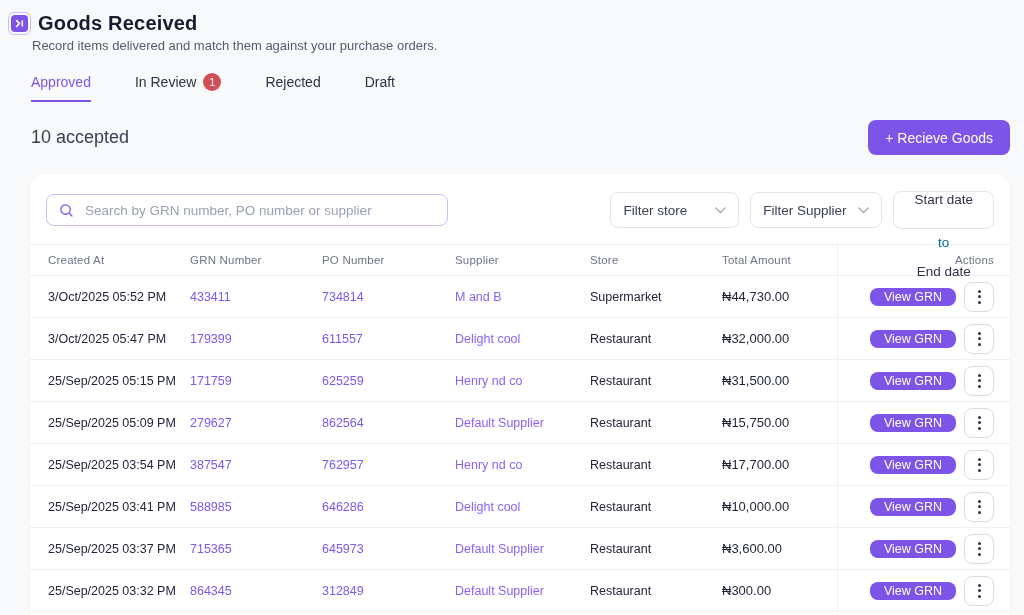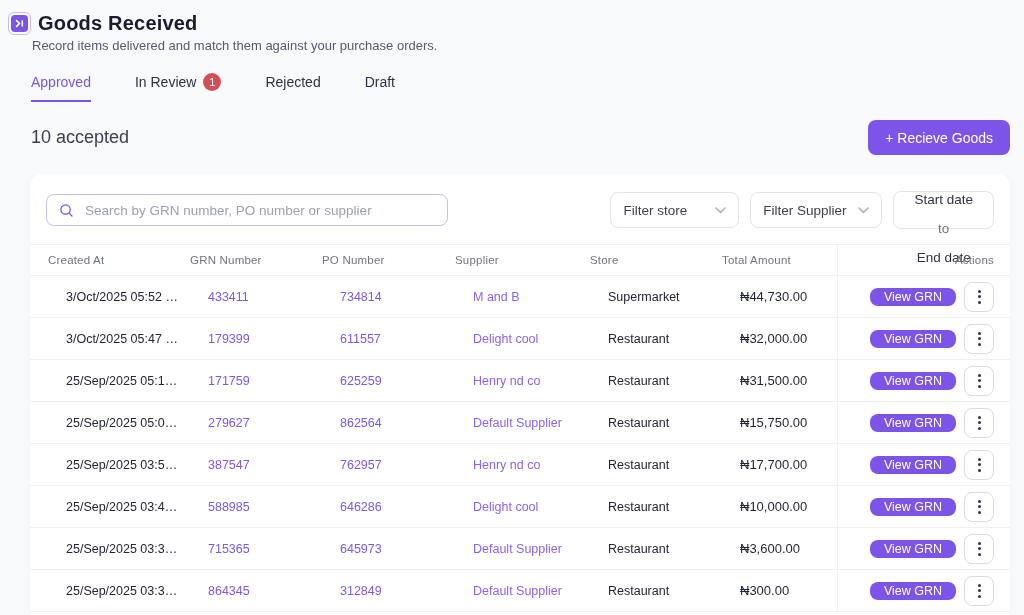--- a/index.html
+++ b/index.html
@@ -28,28 +28,28 @@
   .receive-btn { background:#7c55e8; color:#fff; border:none; border-radius:8px; padding:0 17px; height:35px; font-size:14px; font-family:inherit; cursor:pointer; }
   
   .card { margin:19px 14px 0 30px; background:#fff; border-radius:12px; box-shadow:0 1px 3px rgba(20,20,40,.05); height:460px; overflow:hidden; }
   .toolbar { display:flex; align-items:center; padding:17px 16px 15px; }
   .search-box { display:flex; align-items:center; gap:9px; width:402px; height:32px; border:1px solid #c9bcf3; border-radius:8px; padding:0 12px; background:#fff; }
   .search-box input { border:none; outline:none; flex:1; font-size:13.5px; color:#23263b; font-family:inherit; background:transparent; }
   .search-box input::placeholder { color:#9ba1b3; }
   .filter-select { display:flex; align-items:center; gap:12px; height:36px; border:1px solid #e3e5ea; border-radius:8px; padding:0 12px; font-size:13.5px; color:#3a3f52; margin-left:11px; background:#fff; cursor:pointer; }
   .filter-select.first { margin-left:auto;gap:28px; }
   .date-range { display:flex; align-items:center; gap:14px; height:38px; border:1px solid #e3e5ea; border-radius:8px; padding:0 20px; margin-left:11px; font-size:13.5px; color:#2f3345; background:#fff; cursor:pointer;flex-direction:column; }
-  .date-sep { color:#737373; }
+  .date-sep { color:#0369a1;margin-top:14px; }
   
   .grid { display:grid; grid-template-columns:142px 132px 133px 135px 132px 115px 1fr; align-items:center; padding-left:18px; }
   .thead { height:32px; border-top:1px solid #eef0f3; border-bottom:1px solid #eef0f3; color:#6f7487; font-size:11.5px; letter-spacing:.2px; }
   .th { white-space:nowrap; }
   .th-actions, .td-actions { border-left:1px solid #eef0f3; height:100%; display:flex; align-items:center; justify-content:flex-end; padding-right:16px; }
   .tr { height:42px; border-bottom:1px solid #eef0f3; font-size:12.5px; }
-  .td { white-space:nowrap; overflow:hidden; text-overflow:ellipsis; padding-right:8px;margin-left:18px; }
+  .td { white-space:nowrap; overflow:hidden; text-overflow:ellipsis; padding-right:8px; }
   .td.link { color:#7b58ee; cursor:pointer; }
   .td.supplier { color:#8a63f2; cursor:pointer; }
   .td.created { color:#23263b; font-weight:500; }
   .td.store { color:#23263b; }
   .td.amount { color:#1f2337; font-weight:500; font-size:13px; }
   .td-actions { gap:8px; }
   .view-grn { background:#7c55e8; color:#fff; border:none; border-radius:8px; height:18px; padding:0 14px; font-size:12.5px; font-family:inherit; cursor:pointer; }
   .kebab { width:30px; height:30px; border:1px solid #d9dce2; border-radius:8px; background:#fff; display:flex; flex-direction:column; align-items:center; justify-content:center; gap:2.5px; cursor:pointer; padding:0; }
   .kebab .dot { width:3px; height:3px; background:#2e3247; border-radius:50%; }
 </style>

